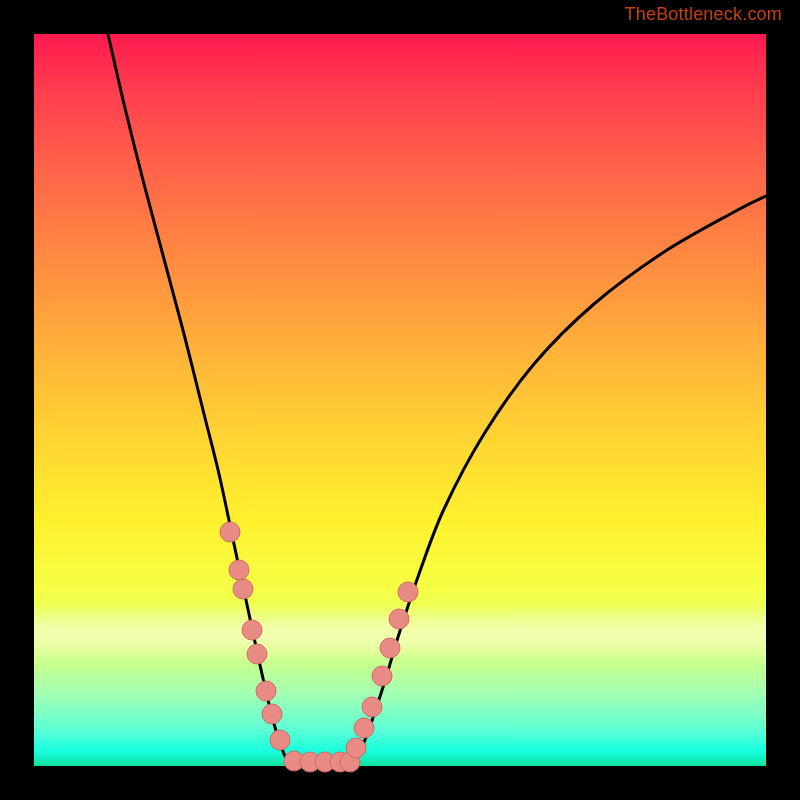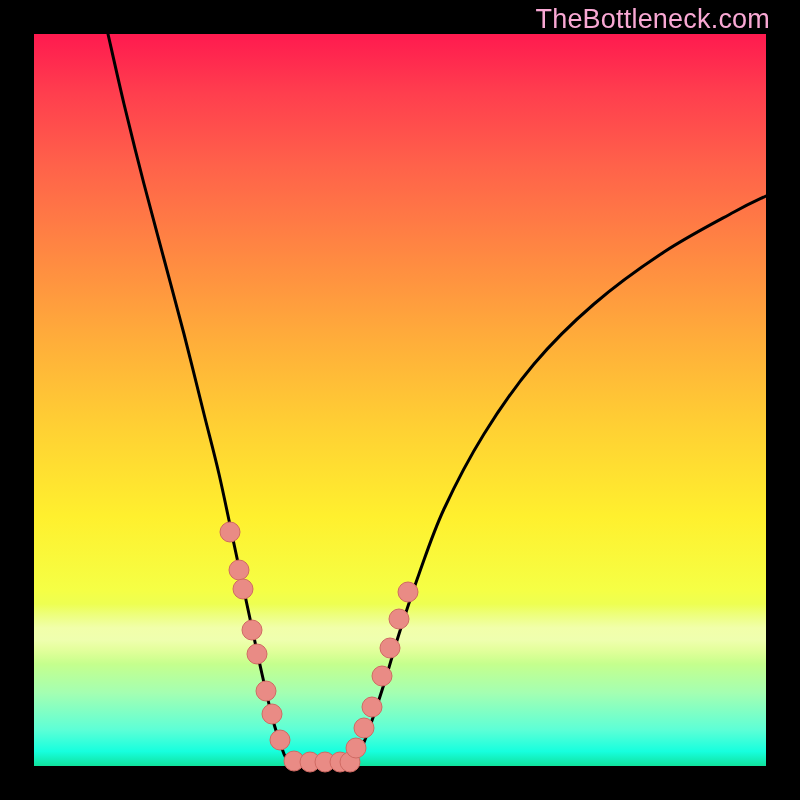--- a/index.html
+++ b/index.html
@@ -48,23 +48,23 @@
   }
   .curve-svg {
     position: absolute;
     left: 0; top: 0;
     width: 732px; height: 732px;
     overflow: visible;
   }
   .watermark {
     position: absolute;
     top: 4px;
-    right: 30px;
-    color: #f9a8d4;
-    font-size: 27px;
+    right: 18px;
+    color: #c2410c;
+    font-size: 18px;
     letter-spacing: 0.2px;
     font-weight: 400;
   }
 </style>
 </head>
 <body>
 
 <div class="frame">
   <div class="watermark">TheBottleneck.com</div>
 

